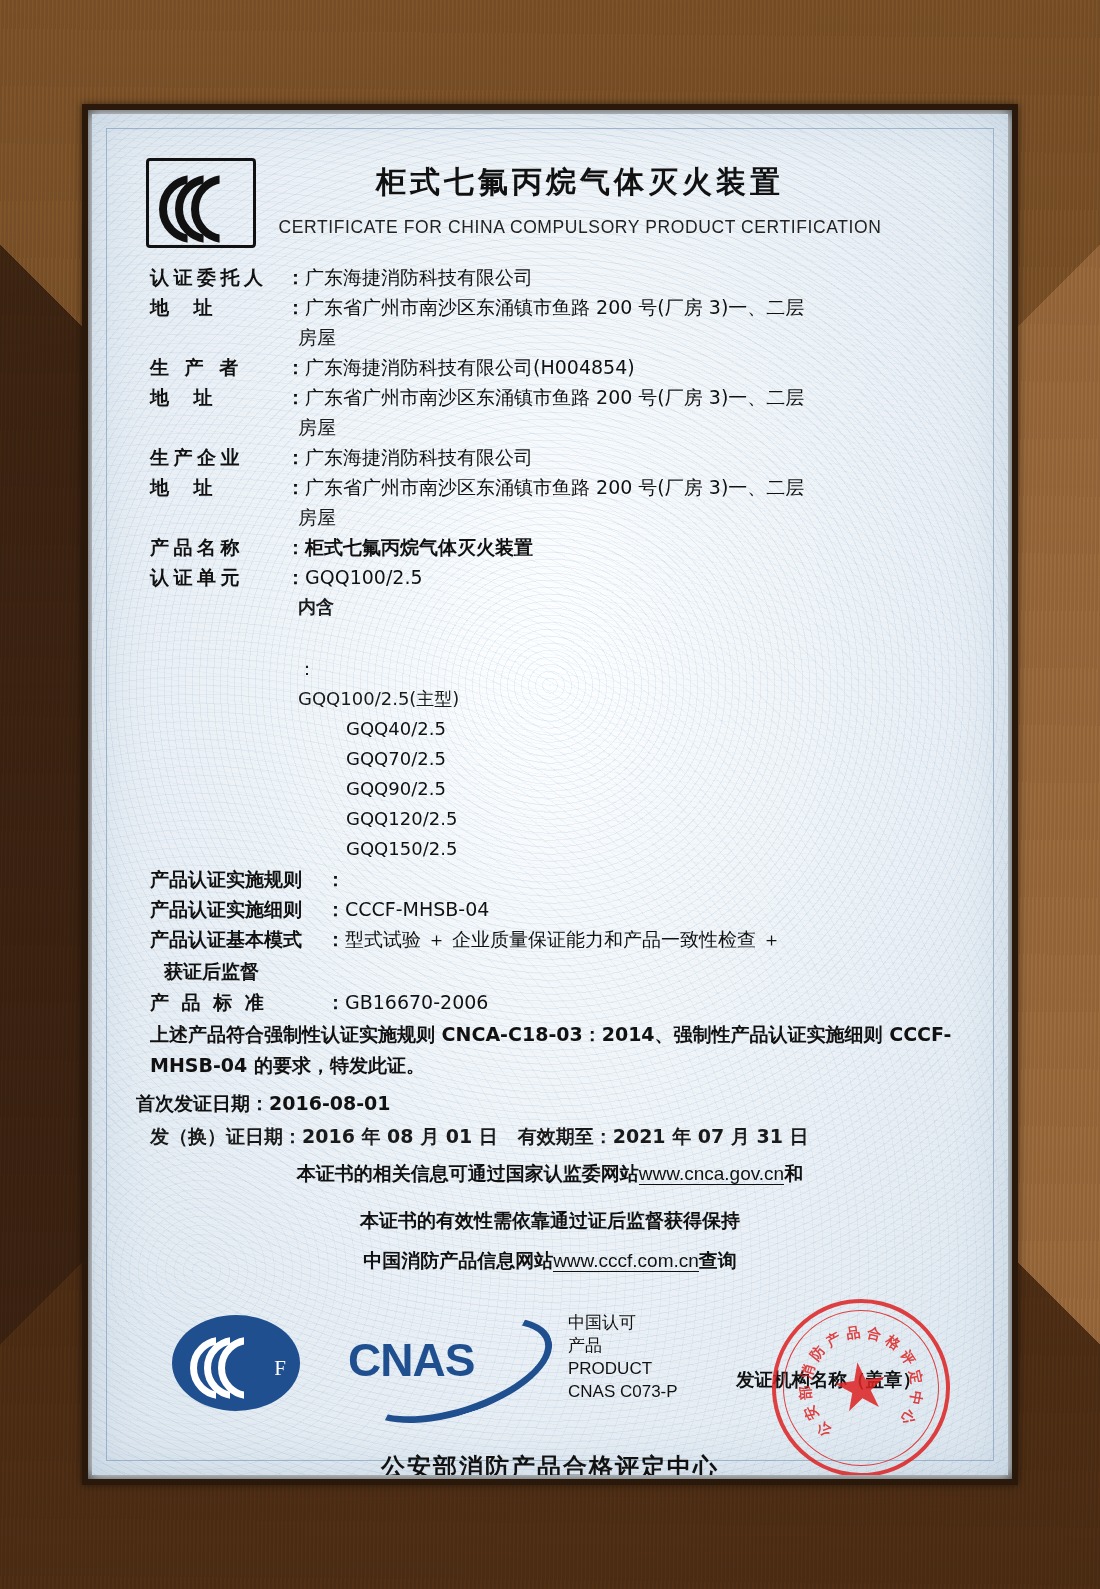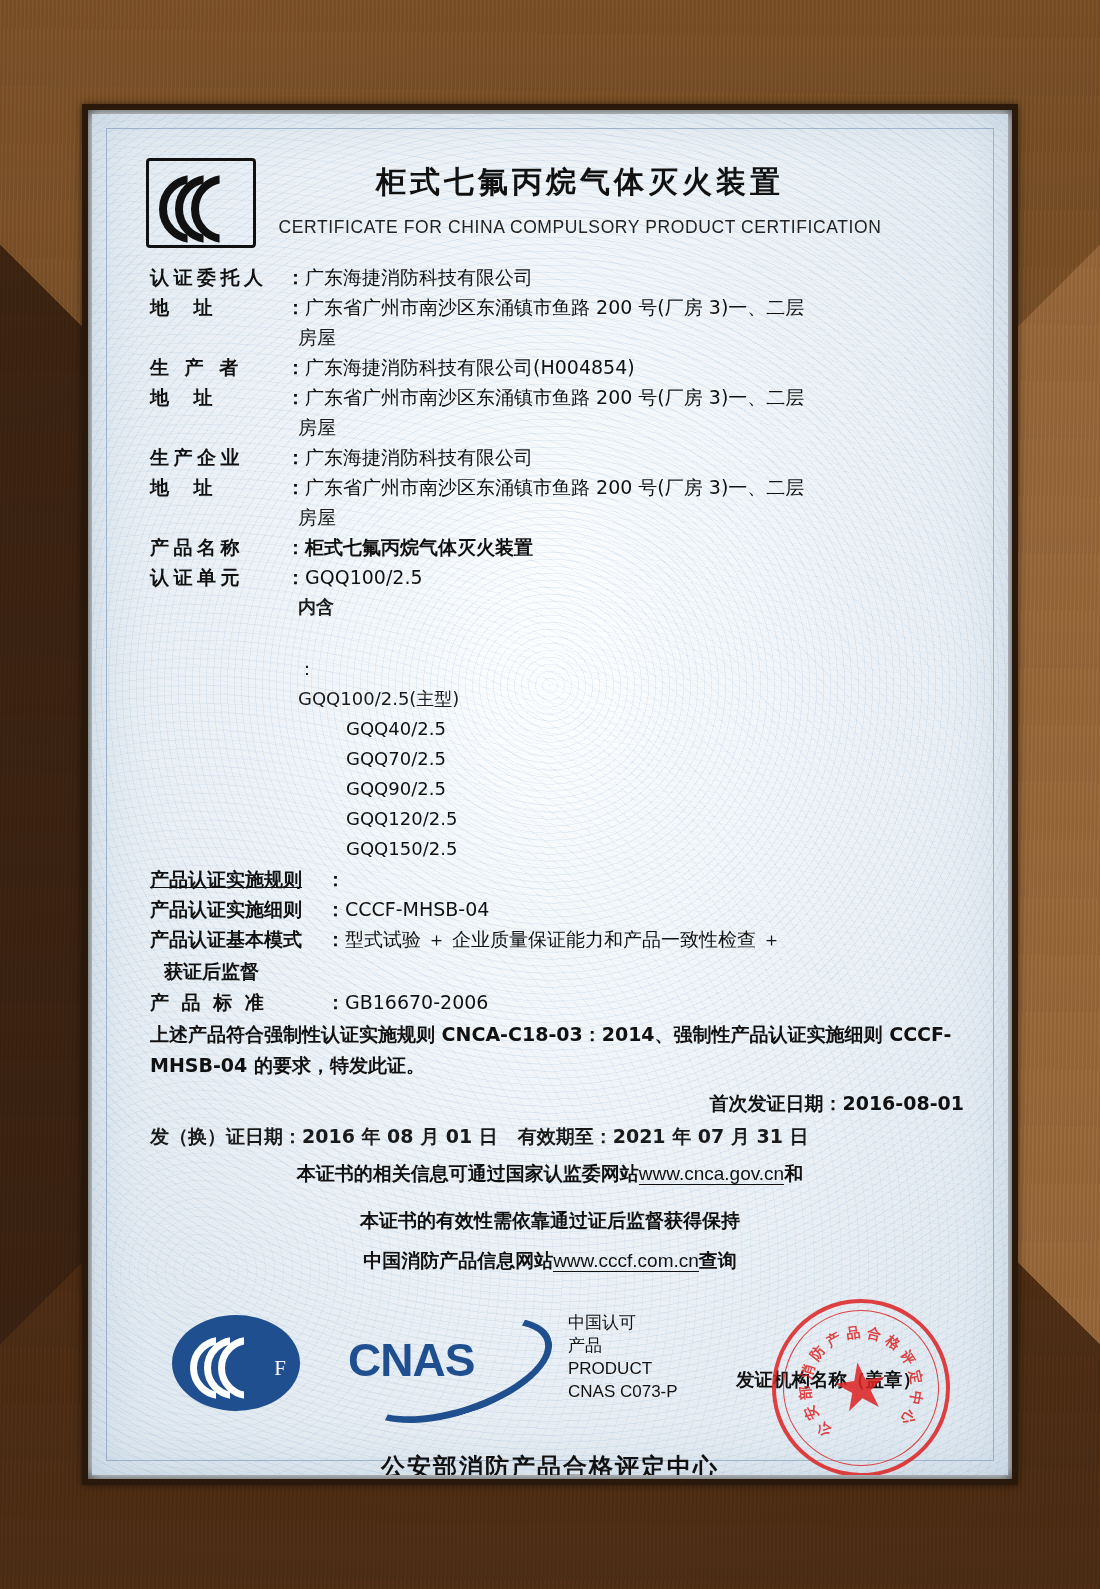--- a/index.html
+++ b/index.html
@@ -162,21 +162,21 @@
   .para {
     font-size: 19px;
     line-height: 31px;
     font-family: "DejaVu Sans", sans-serif;
     font-weight: bold;
     color: #111;
     padding-left: 14px;
     margin-top: 2px;
   }
   .centered {
-    text-align: right;
+    text-align: left;
     font-size: 19px;
     font-family: "DejaVu Sans", sans-serif;
     font-weight: bold;
     line-height: 32px;
     color: #111;
   }
   .dates-row {
     font-size: 19px;
     font-family: "DejaVu Sans", sans-serif;
     font-weight: bold;
@@ -413,21 +413,21 @@
       </div>
       <div class="sub-list">GQQ40/2.5</div>
       <div class="sub-list">GQQ70/2.5</div>
       <div class="sub-list">GQQ90/2.5</div>
       <div class="sub-list">GQQ120/2.5</div>
       <div class="sub-list">GQQ150/2.5</div>
     </div>
 
     <div class="fields">
       <div class="row">
-        <div class="lbl" style="flex:0 0 176px;font-weight:bold;text-decoration:underline;">产品认证实施规则</div>
+        <div class="lbl" style="flex:0 0 176px;font-weight:bold;">产品认证实施规则</div>
         <div class="colon">：</div>
       </div>
       <div class="row">
         <div class="lbl" style="flex:0 0 176px;font-weight:bold;">产品认证实施细则</div>
         <div class="colon">：</div>
         <div class="val">CCCF-MHSB-04</div>
       </div>
       <div class="row">
         <div class="lbl" style="flex:0 0 176px;font-weight:bold;">产品认证基本模式</div>
         <div class="colon">：</div>

